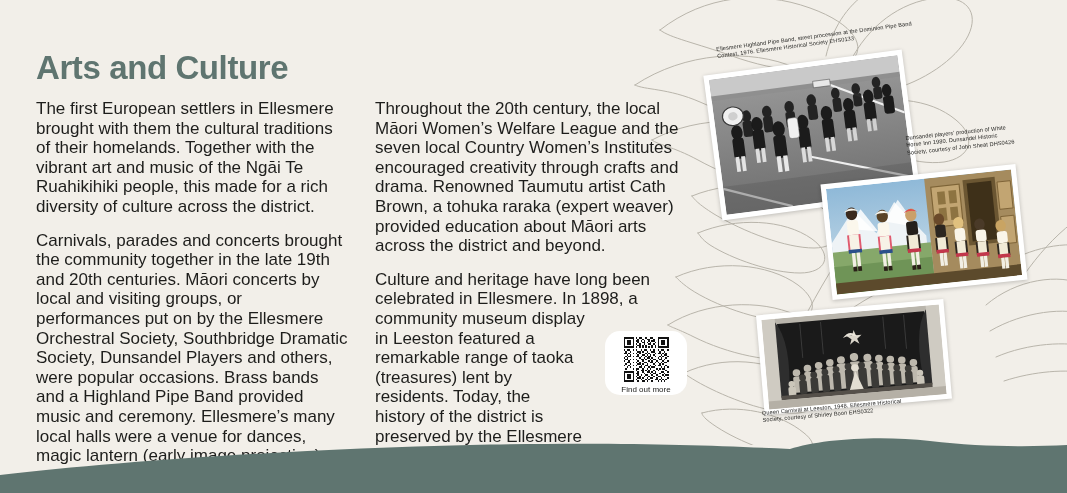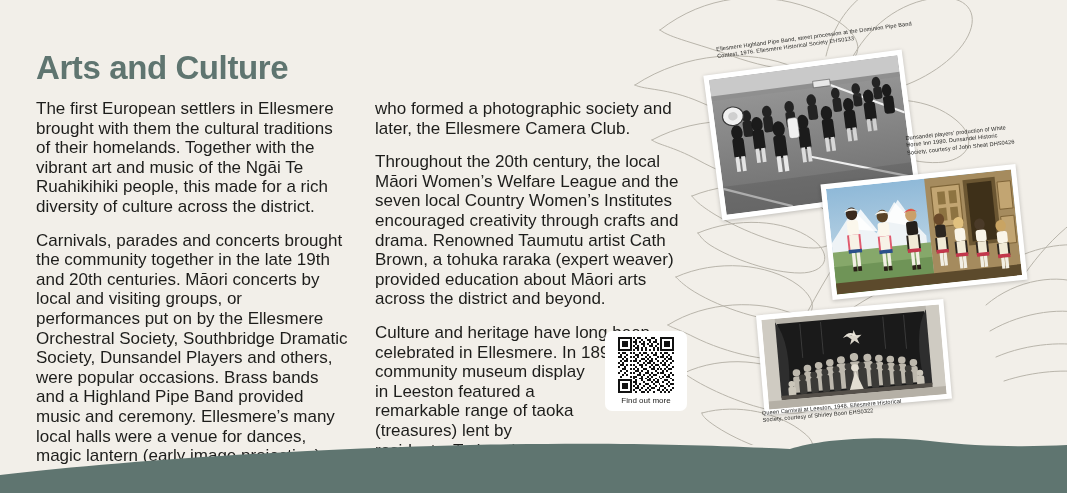--- a/index.html
+++ b/index.html
@@ -74,27 +74,27 @@
   #col-mid .shortwrap {
     width: 208px;
   }
 
   
   #qr-card {
     position: absolute;
     left: 605px;
     top: 331px;
     width: 82px;
-    height: 80px;
+    height: 64px;
     background: #ffffff;
-    border-radius: 7px;
+    border-radius: 15px;
     display: flex;
     flex-direction: column;
     align-items: center;
-    justify-content: flex-start;
+    justify-content: flex-end;
     padding-top: 6px;
     box-sizing: border-box;
   }
   #qr-code {
     width: 56px;
     height: 56px;
     image-rendering: pixelated;
   }
   #qr-caption {
     font-size: 8px;
@@ -214,21 +214,20 @@
   </div>
 
   <h1 id="page-title">Arts and Culture</h1>
 
   <div class="col" id="col-left">
     <p>The first European settlers in Ellesmere brought with them the cultural traditions of their homelands. Together with the vibrant art and music of the Ngāi Te Ruahikihiki people, this made for a rich diversity of culture across the district.</p>
     <p>Carnivals, parades and concerts brought the community together in the late 19th and 20th centuries. Māori concerts by local and visiting groups, or performances put on by the Ellesmere Orchestral Society, Southbridge Dramatic Society, Dunsandel Players and others, were popular occasions. Brass bands and a Highland Pipe Band provided music and ceremony. Ellesmere’s many local halls were a venue for dances, magic lantern (early image projection) and film screenings. The unique landscape attracted early photographers,</p>
   </div>
 
   <div class="col" id="col-mid">
-    <p>who formed a photographic society and later, the Ellesmere Camera Club.</p>
     <p>Throughout the 20th century, the local Māori Women’s Welfare League and the seven local Country Women’s Institutes encouraged creativity through crafts and drama. Renowned Taumutu artist Cath Brown, a tohuka raraka (expert weaver) provided education about Māori arts across the district and beyond.</p>
     <p style="margin-bottom:0;">
       <span>Culture and heritage have long been celebrated in Ellesmere. In 1898, a community museum display</span>
       <span class="shortwrap" style="display:block;">in Leeston featured a remarkable range of taoka (treasures) lent by residents. Today, the history of the district is preserved by the Ellesmere Historical Society.</span>
     </p>
   </div>
 
   <div id="qr-card">
     <svg id="qr-code" viewBox="0 0 29 29" shape-rendering="crispEdges">
       <rect width="29" height="29" fill="#ffffff"></rect>

